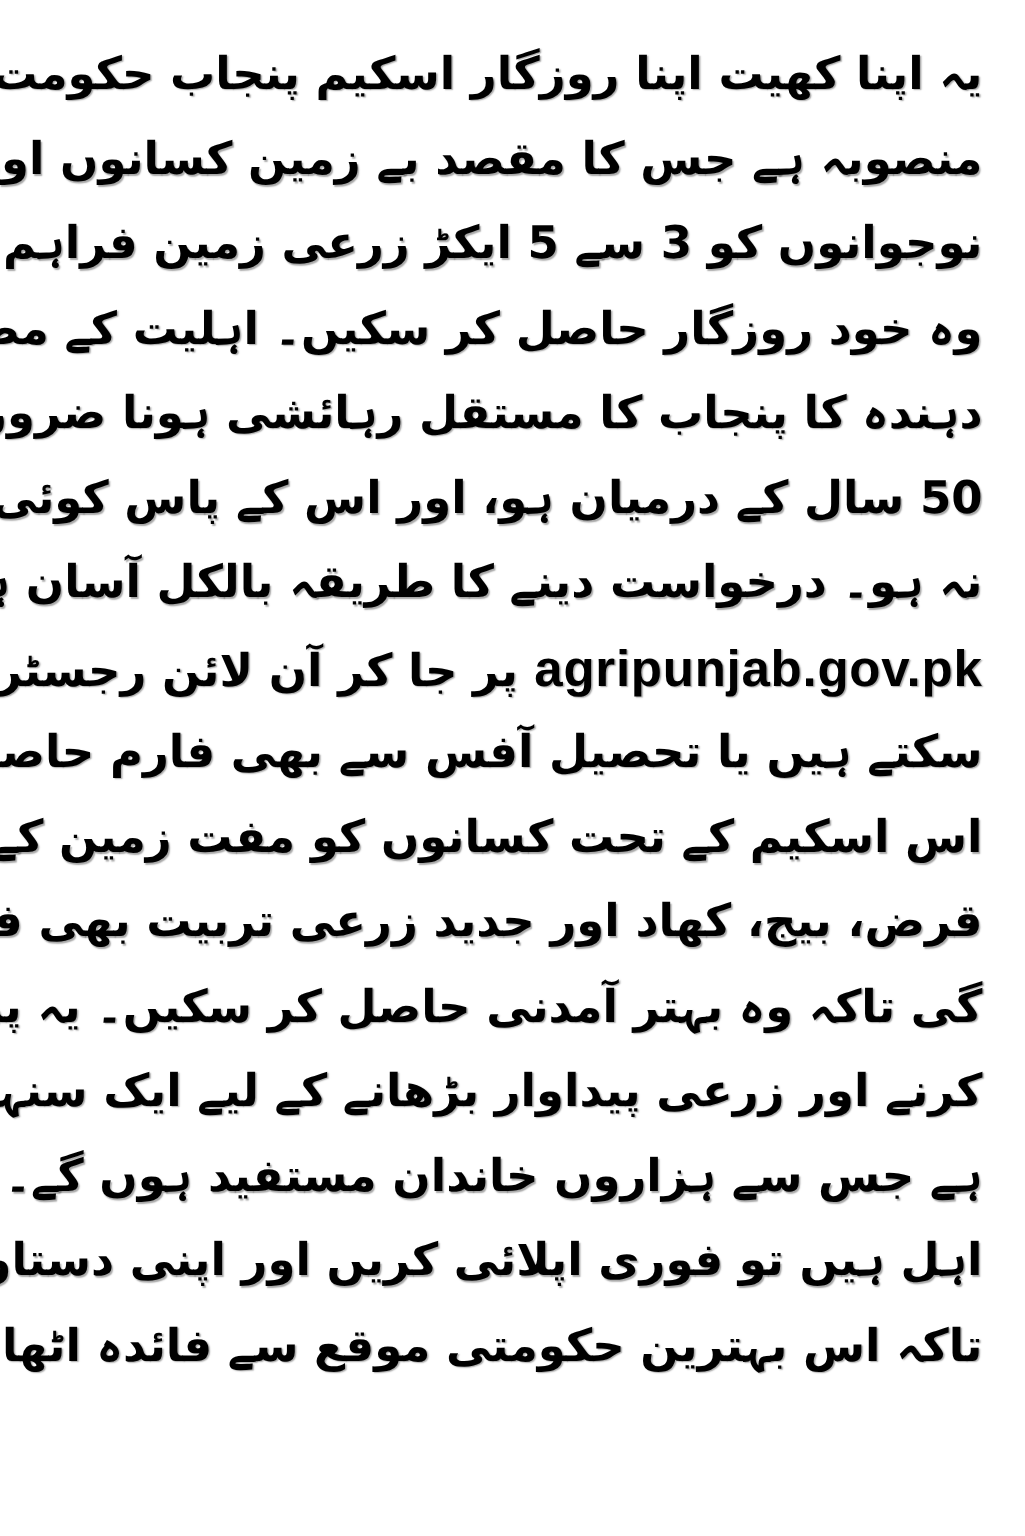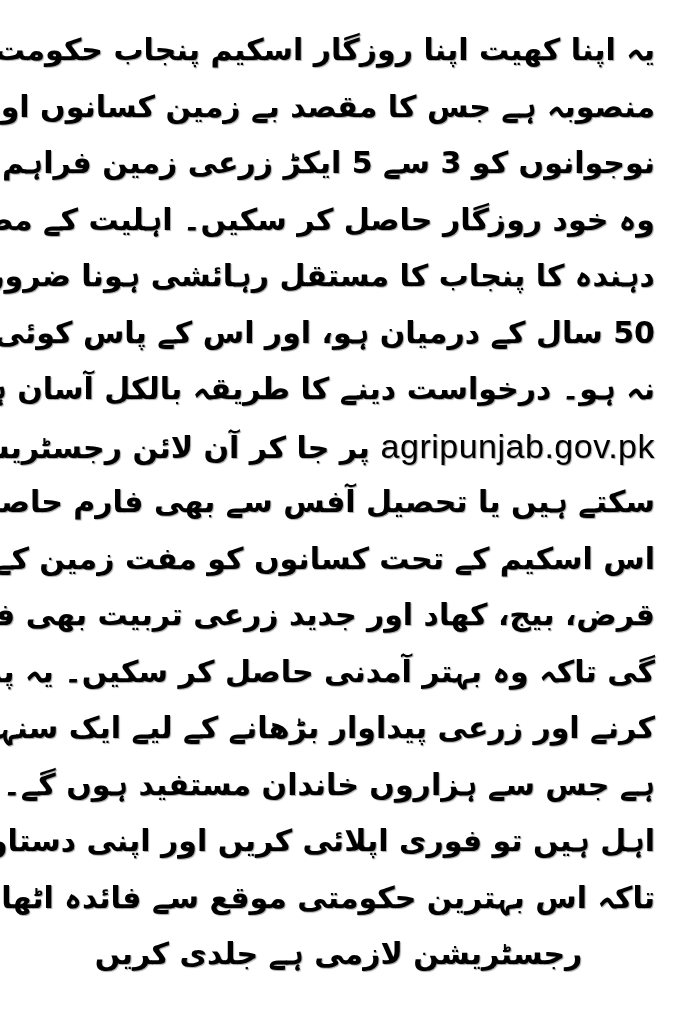--- a/index.html
+++ b/index.html
@@ -42,21 +42,21 @@
       text-align-last: justify;
       letter-spacing: 0.5px;
       overflow: visible;
     }
     .line.last {
       text-align: center;
       text-align-last: center;
     }
     .latin {
       font-family: "Liberation Sans", sans-serif;
-      font-weight: normal;
+      font-weight: bold;
       font-size: 34px;
       direction: ltr;
       unicode-bidi: embed;
     }
   </style>
 </head>
 <body>
 
 <div class="page">
   <div class="article">
@@ -69,15 +69,14 @@
     <span class="line">نہ ہو۔ درخواست دینے کا طریقہ بالکل آسان ہے، امیدوار</span>
     <span class="line"><span class="latin">agripunjab.gov.pk</span> <span>پر جا کر آن لائن رجسٹریشن کر</span></span>
     <span class="line">سکتے ہیں یا تحصیل آفس سے بھی فارم حاصل کر سکتے ہیں۔</span>
     <span class="line">اس اسکیم کے تحت کسانوں کو مفت زمین کے ساتھ ساتھ</span>
     <span class="line">قرض، بیج، کھاد اور جدید زرعی تربیت بھی فراہم کی جائے</span>
     <span class="line">گی تاکہ وہ بہتر آمدنی حاصل کر سکیں۔ یہ پروگرام غربت کم</span>
     <span class="line">کرنے اور زرعی پیداوار بڑھانے کے لیے ایک سنہری موقع</span>
     <span class="line">ہے جس سے ہزاروں خاندان مستفید ہوں گے۔ اگر آپ</span>
     <span class="line">اہل ہیں تو فوری اپلائی کریں اور اپنی دستاویزات مکمل رکھیں</span>
     <span class="line">تاکہ اس بہترین حکومتی موقع سے فائدہ اٹھا سکیں۔ بروقت</span>
-    <span class="line last">رجسٹریشن لازمی ہے جلدی کریں</span>
   </div>
 </div>
 
 </body></html>

